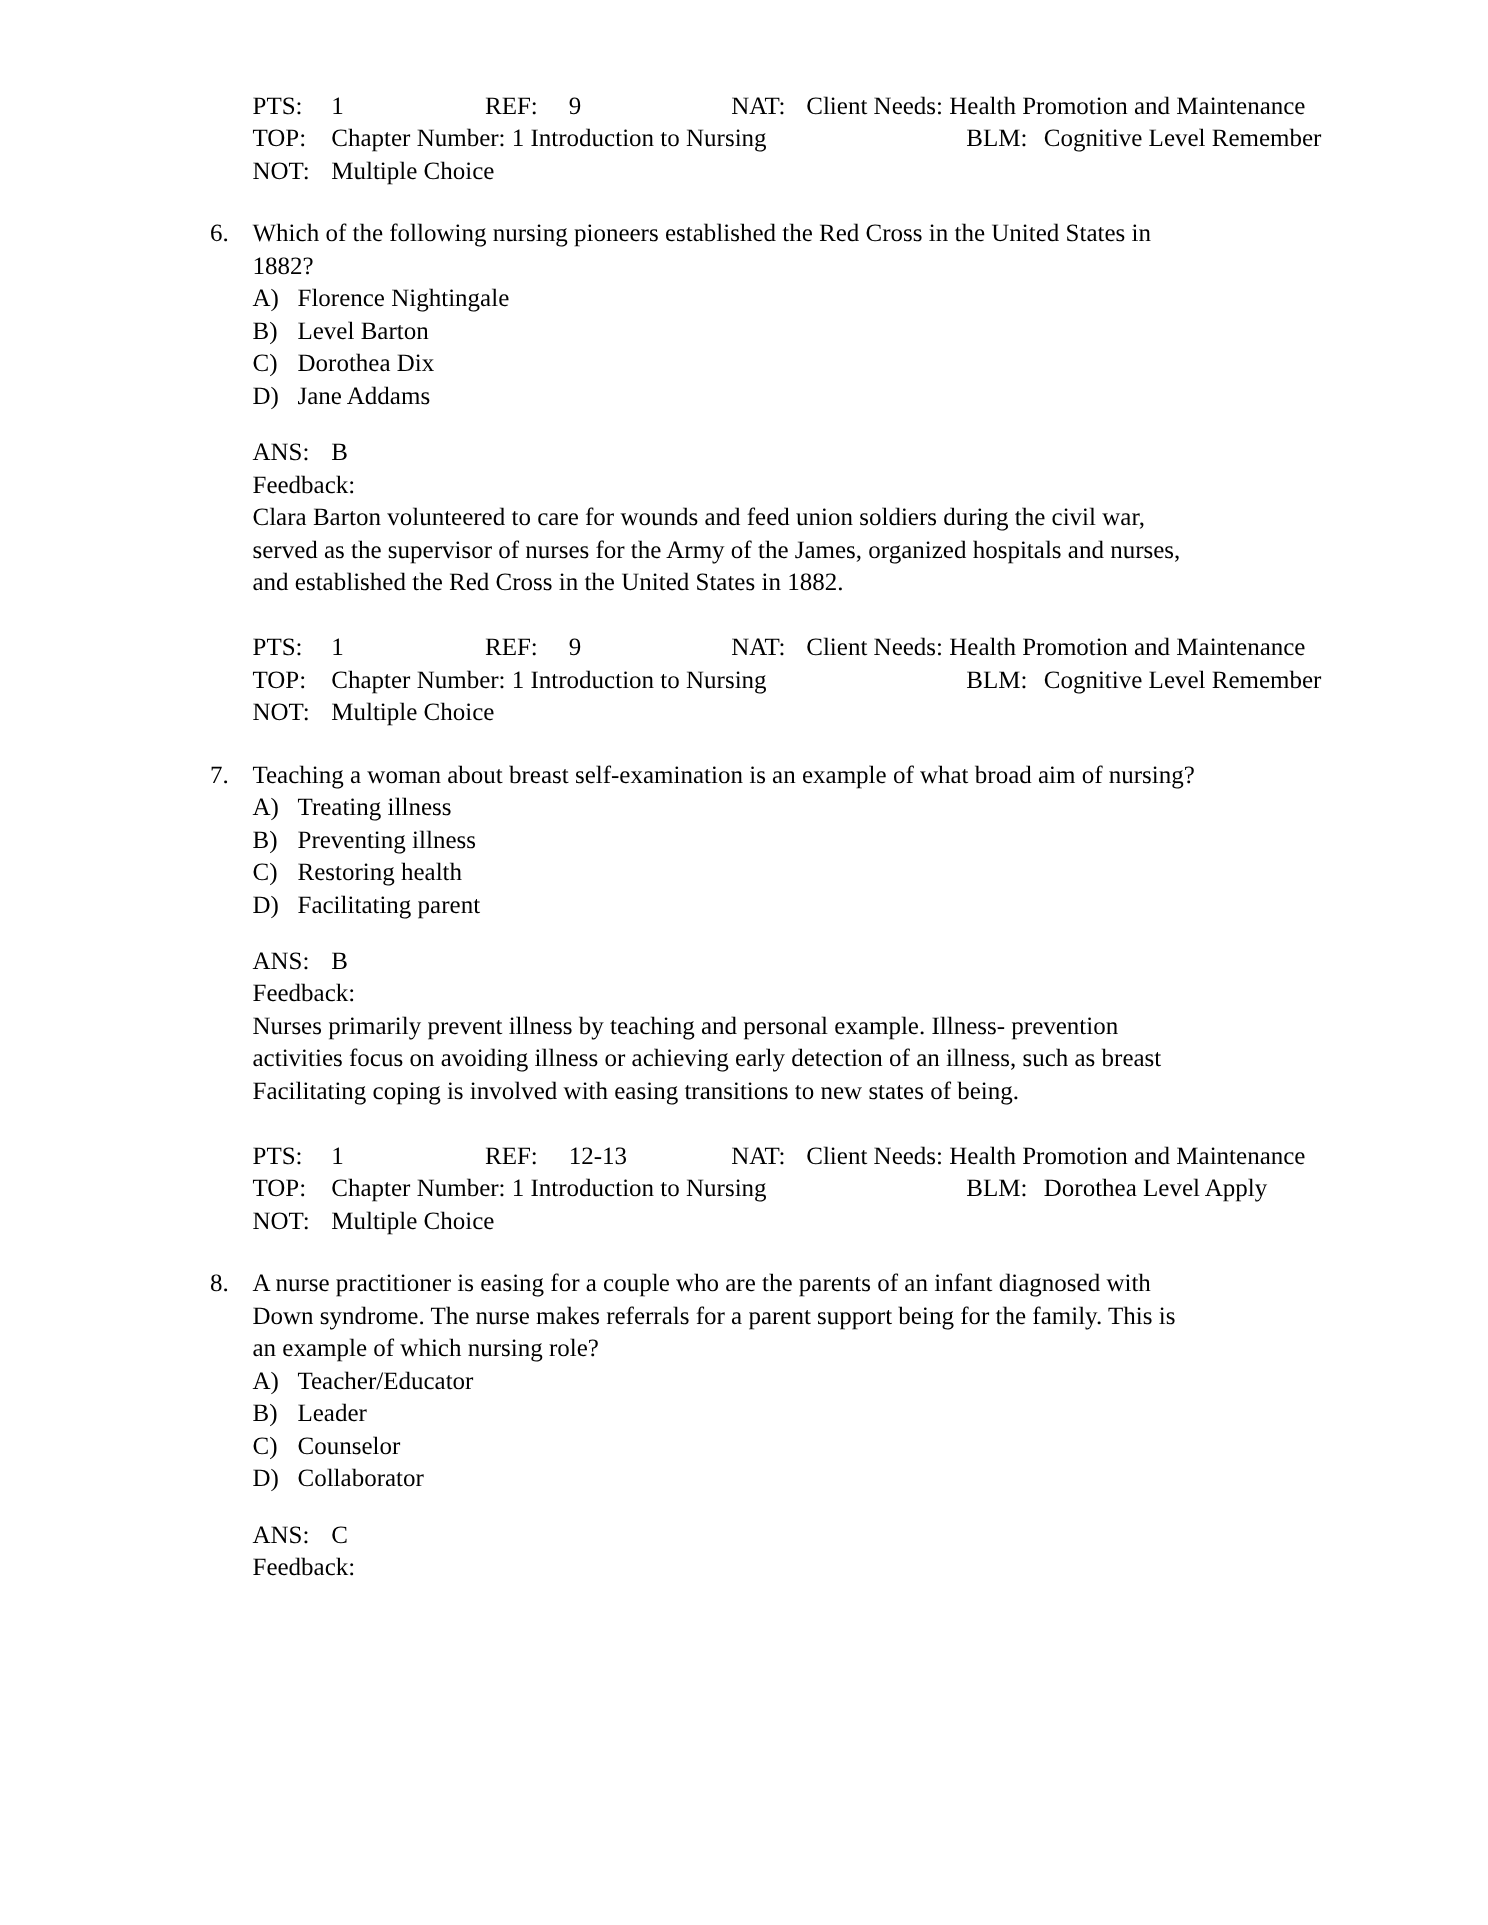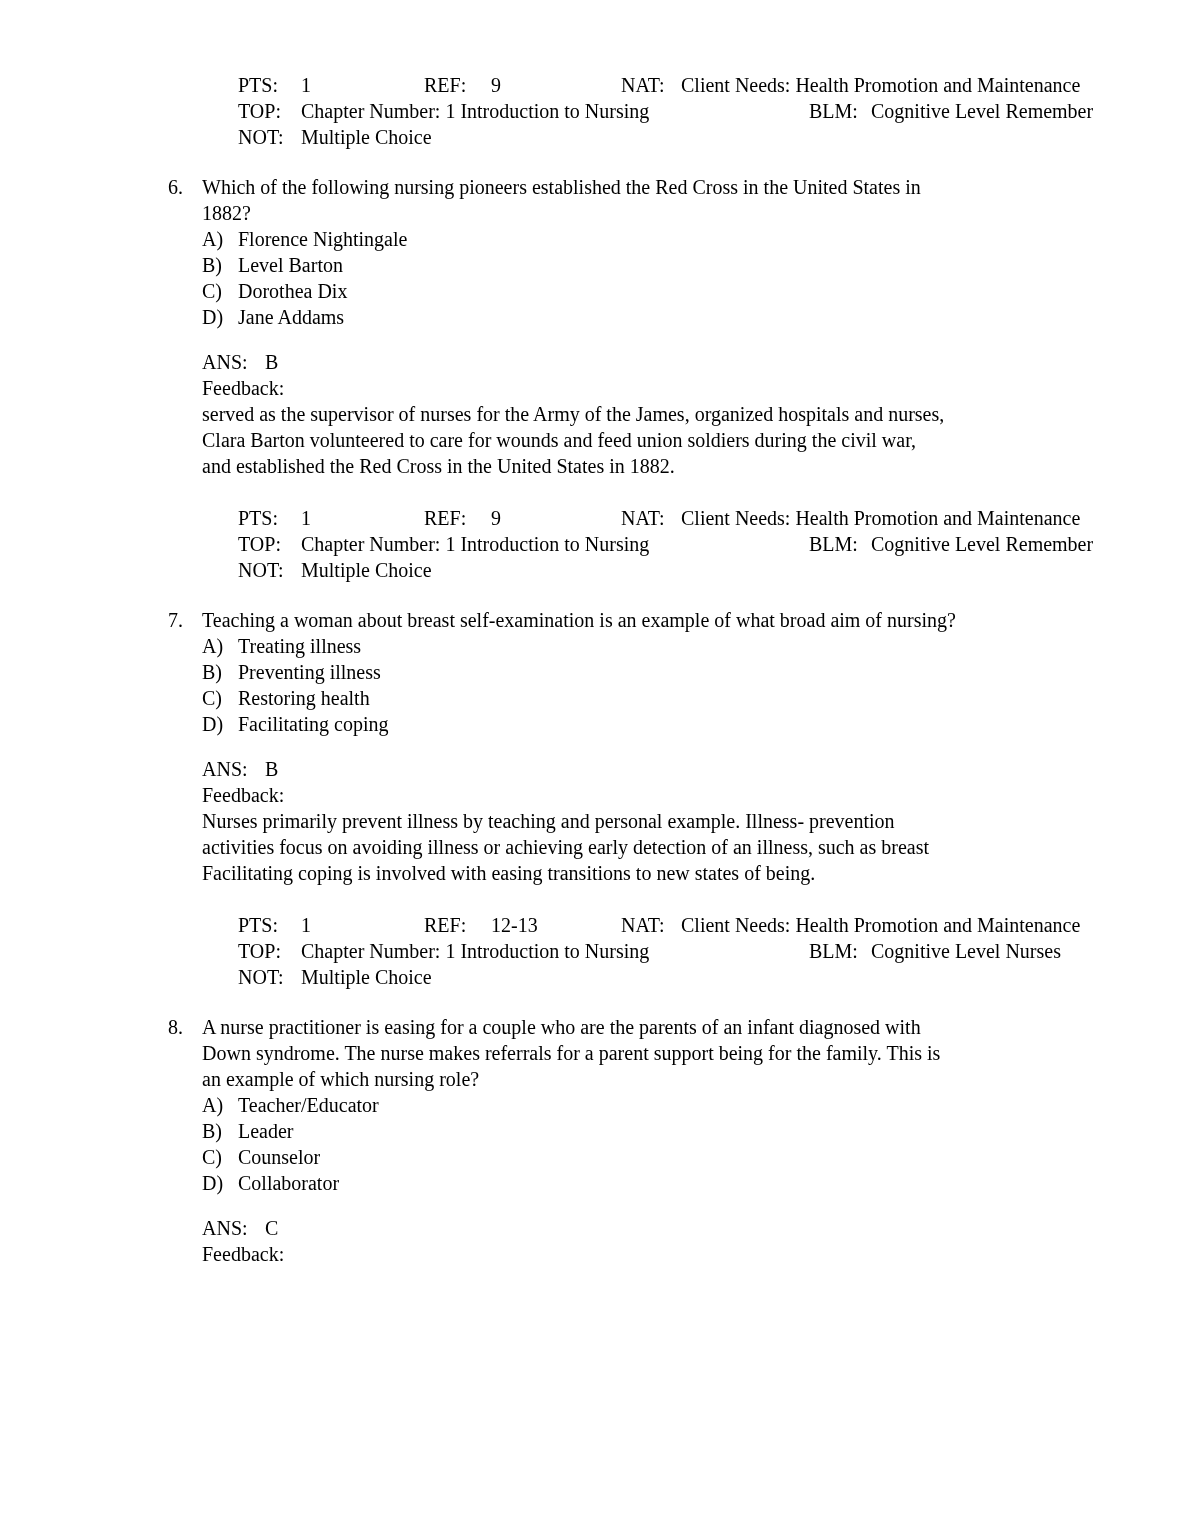--- a/index.html
+++ b/index.html
@@ -7,21 +7,21 @@
     position:relative;
     width:1190px;height:1540px;
     background:#ffffff;color:#000000;
     font-family:"Liberation Serif","DejaVu Serif",serif;
     font-size:20px;line-height:26px;
     overflow:hidden;
   }
   .content{position:absolute;left:202px;top:72px;width:886px;}
   .meta-block{position:relative;}
   .meta-line{position:relative;height:26px;white-space:nowrap;}
-  .meta-line span{position:absolute;top:0;margin-left:36px;}
+  .meta-line span{position:absolute;top:0;}
   .mc0{left:0;}
   .mc1{left:63px;}
   .mc2{left:186px;}
   .mc3{left:253px;}
   .mc4{left:383px;font-family:Liberation Serif, serif;}
   .mc5{left:443px;}
   .mc6{left:571px;}
   .mc7{left:633px;}
   .question{position:relative;margin-top:24px;}
   .qnum{position:absolute;left:-34px;top:0;}
@@ -83,22 +83,22 @@
         <span>Jane Addams</span>
       </div>
     </div>
 
     <div class="ans-block">
       <div class="ans-line">
         <span class="mc0">ANS:</span>
         <span class="mc1">B</span>
       </div>
       <div class="fb-label">Feedback:</div>
+      <div class="fb-line">Clara Barton volunteered to care for wounds and feed union soldiers during the civil war,</div>
       <div class="fb-line">served as the supervisor of nurses for the Army of the James, organized hospitals and nurses,</div>
-      <div class="fb-line">Clara Barton volunteered to care for wounds and feed union soldiers during the civil war,</div>
       <div class="fb-line">and established the Red Cross in the United States in 1882.</div>
     </div>
 
     <div class="meta-block mid">
       <div class="meta-line">
         <span class="mc0">PTS:</span>
         <span class="mc1">1</span>
         <span class="mc2">REF:</span>
         <span class="mc3">9</span>
         <span class="mc4">NAT:</span>
@@ -126,21 +126,21 @@
       <div class="opt">
         <span class="opt-letter">B)</span>
         <span>Preventing illness</span>
       </div>
       <div class="opt">
         <span class="opt-letter">C)</span>
         <span>Restoring health</span>
       </div>
       <div class="opt">
         <span class="opt-letter">D)</span>
-        <span>Facilitating coping</span>
+        <span>Facilitating parent</span>
       </div>
     </div>
 
     <div class="ans-block">
       <div class="ans-line">
         <span class="mc0">ANS:</span>
         <span class="mc1">B</span>
       </div>
       <div class="fb-label">Feedback:</div>
       <div class="fb-line">Nurses primarily prevent illness by teaching and personal example. Illness- prevention</div>
@@ -154,21 +154,21 @@
         <span class="mc1">1</span>
         <span class="mc2">REF:</span>
         <span class="mc3">12-13</span>
         <span class="mc4">NAT:</span>
         <span class="mc5">Client Needs: Health Promotion and Maintenance</span>
       </div>
       <div class="meta-line">
         <span class="mc0">TOP:</span>
         <span class="mc1">Chapter Number: 1 Introduction to Nursing</span>
         <span class="mc6">BLM:</span>
-        <span class="mc7">Cognitive Level Nurses</span>
+        <span class="mc7">Dorothea Level Apply</span>
       </div>
       <div class="meta-line">
         <span class="mc0">NOT:</span>
         <span class="mc1">Multiple Choice</span>
       </div>
     </div>
 
     <div class="question">
       <span class="qnum">8.</span>
       <div class="stem-line">A nurse practitioner is easing for a couple who are the parents of an infant diagnosed with</div>

